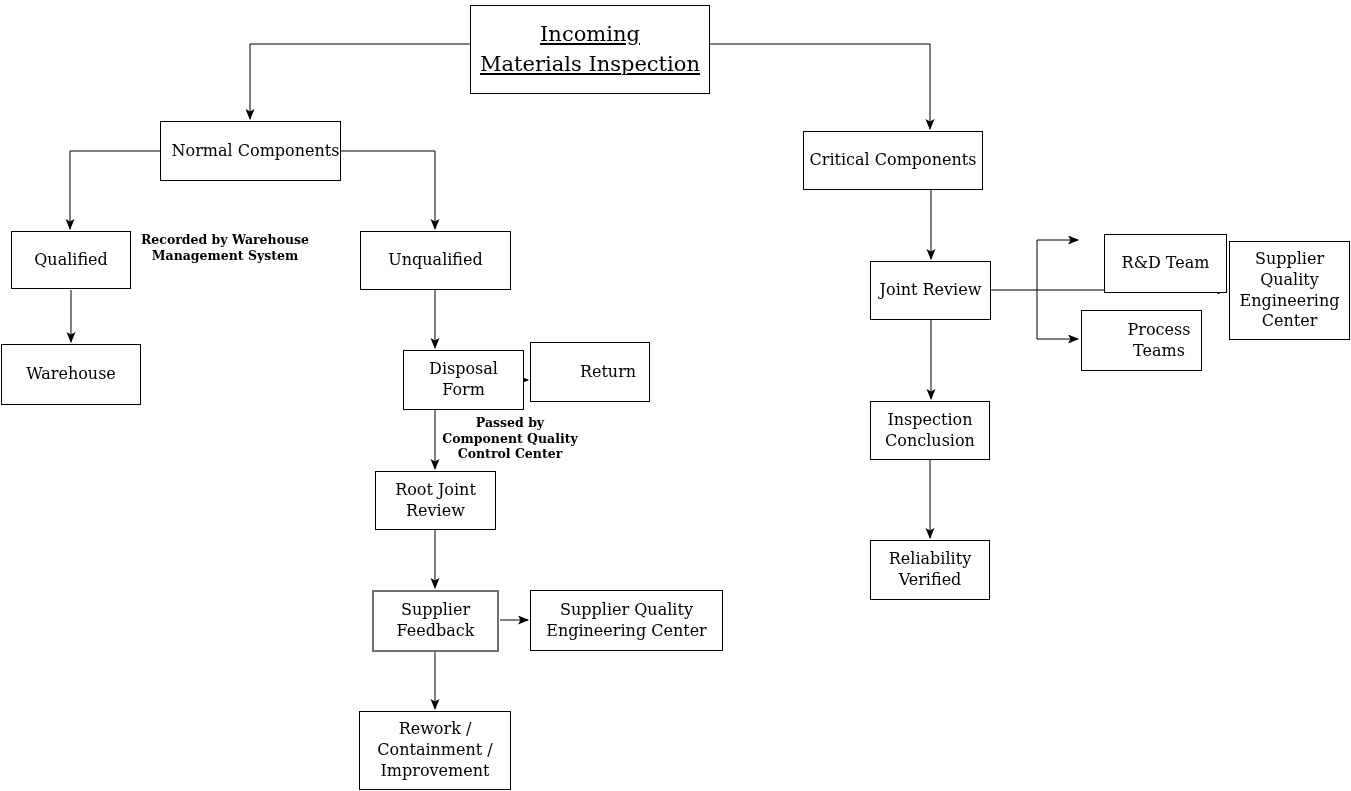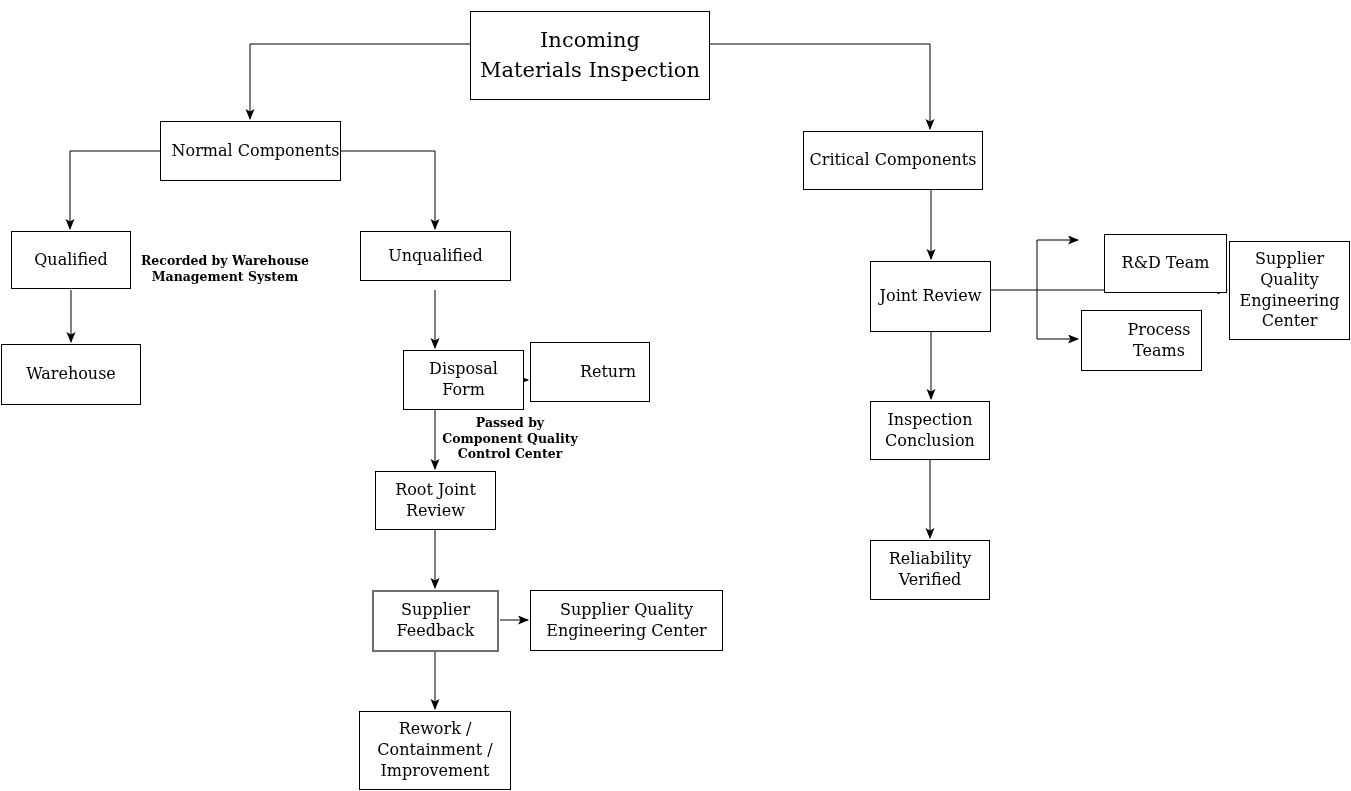--- a/index.html
+++ b/index.html
@@ -79,48 +79,48 @@
     <polyline points="500,620 528,620" marker-end="url(#arr)"></polyline>
     <polyline points="435,652 435,709" marker-end="url(#arr)"></polyline>
     <polyline points="931,190 931,259" marker-end="url(#arr)"></polyline>
     <polyline points="931,320 931,399" marker-end="url(#arr)"></polyline>
     <polyline points="930,460 930,538" marker-end="url(#arr)"></polyline>
     <polyline points="991,290 1227,290" marker-end="url(#arr)"></polyline>
     <polyline points="1037,290 1037,240 1078,240" marker-end="url(#arr)"></polyline>
     <polyline points="1037,290 1037,339 1078,339" marker-end="url(#arr)"></polyline>
   </svg>
 
-  <div class="node big" style="left:470px; top:11px; width:240px; height:89px;">Incoming
+  <div class="node big" style="left:470px; top:5px; width:240px; height:89px;text-decoration:underline;">Incoming
 Materials Inspection</div>
 
   <div class="node" style="left:160px; top:121px; width:181px; height:60px;padding-left:10px;">Normal Components</div>
   <div class="node" style="left:11px; top:231px; width:120px; height:58px;">Qualified</div>
-  <div class="annotation" style="left:130px; top:253px; width:190px;text-align:center;">Recorded by Warehouse
+  <div class="annotation" style="left:130px; top:232px; width:190px;text-align:center;">Recorded by Warehouse
 Management System</div>
   <div class="node" style="left:1px; top:344px; width:140px; height:61px;">Warehouse</div>
 
-  <div class="node" style="left:360px; top:231px; width:151px; height:50px;">Unqualified</div>
+  <div class="node" style="left:360px; top:231px; width:151px; height:59px;">Unqualified</div>
   <div class="node" style="left:375px; top:350px; width:121px; height:60px;margin-left:28px;">Disposal
 Form</div>
   <div class="node" style="left:530px; top:342px; width:120px; height:60px;padding-left:36px;">Return</div>
   <div class="annotation" style="left:430px; top:415px; width:160px;">Passed by
 Component Quality
 Control Center</div>
   <div class="node" style="left:375px; top:471px; width:121px; height:59px;">Root Joint
 Review</div>
   <div class="node hl" style="left:372px; top:590px; width:127px; height:62px;">Supplier
 Feedback</div>
   <div class="node" style="left:530px; top:590px; width:193px; height:61px;">Supplier Quality
 Engineering Center</div>
   <div class="node" style="left:359px; top:711px; width:152px; height:79px;">Rework /
 Containment /
 Improvement</div>
 
   <div class="node" style="left:803px; top:131px; width:180px; height:59px;">Critical Components</div>
-  <div class="node" style="left:870px; top:261px; width:121px; height:71px;">Joint Review</div>
+  <div class="node" style="left:870px; top:261px; width:121px; height:59px;">Joint Review</div>
   <div class="node" style="left:1104px; top:211px; width:123px; height:59px;margin-top:23px;">R&amp;D Team</div>
   <div class="node" style="left:1081px; top:310px; width:121px; height:61px;padding-left:35px;">Process
 Teams</div>
   <div class="node" style="left:1229px; top:241px; width:121px; height:99px;">Supplier
 Quality
 Engineering
 Center</div>
   <div class="node" style="left:870px; top:401px; width:120px; height:59px;">Inspection
 Conclusion</div>
   <div class="node" style="left:870px; top:540px; width:120px; height:60px;">Reliability

